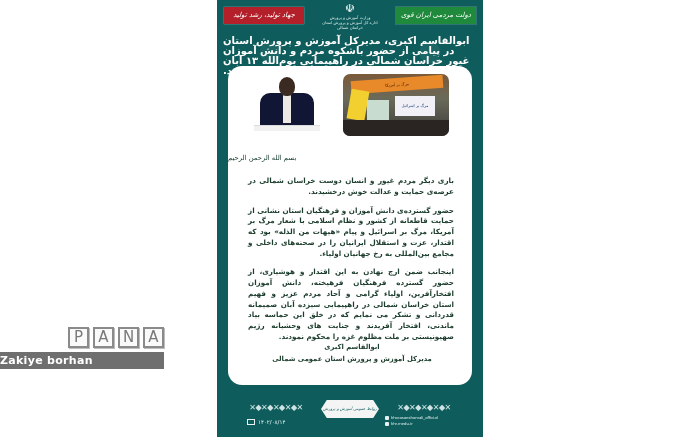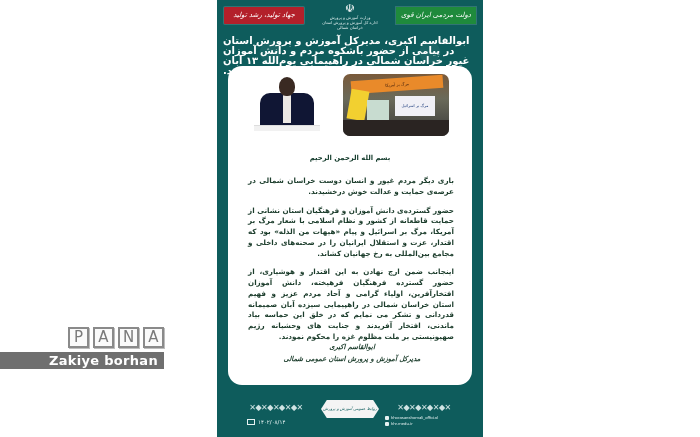--- a/index.html
+++ b/index.html
@@ -95,31 +95,31 @@
     }
     .photo-crowd .sign-g {
       position: absolute; left: 24px; top: 26px; width: 22px; height: 24px; background: #c8dcd0;
     }
     .photo-crowd .crowd {
       position: absolute; left: 0; bottom: 0; width: 100%; height: 16px; background: #2a2422;
     }
 
     .bismillah {
       position: absolute; top: 88px; left: 0; right: 0;
-      text-align: center; color: #123a2a; font-size: 6.8px; font-weight: bold; direction: rtl;
+      text-align: left; color: #123a2a; font-size: 6.8px; font-weight: normal; direction: rtl;
     }
     .body-text {
       position: absolute; top: 102px; left: 12px; right: 10px;
       color: #1c3d2c; font-size: 7.2px; line-height: 10.75px; font-weight: bold;
       direction: rtl; text-align: justify; text-align-last: right;
     }
     .body-text p { margin: 8px; }
     .signature {
       position: absolute; top: 275px; left: 4px; right: 0; text-align: center; direction: rtl;
-      color: #1c3d2c; font-size: 6.8px; font-weight: bold; line-height: 12px; font-style: italic;
+      color: #1c3d2c; font-size: 6.8px; font-weight: bold; line-height: 12px;
     }
 
     
     .footer { position: absolute; top: 390px; left: 0; right: 0; height: 47px; }
     .pattern {
       position: absolute; top: 13px; height: 10px; width: 74px;
       color: #cfe3e3; font-size: 8px; line-height: 10px; letter-spacing: -0.5px; text-align: center;
       overflow: hidden; white-space: nowrap;
     }
     .pattern.left { left: 22px; }
@@ -145,21 +145,21 @@
     .wm-logo {
       position: absolute; left: 68px; top: 2px; height: 22px; display: flex; gap: 4px;
     }
     .wm-letter {
       width: 21px; height: 21px; border: 2px solid #8a8a8a; background: #fafafa;
       color: #7a7a7a; font-size: 15px; line-height: 17px; text-align: center; font-family: "DejaVu Sans", sans-serif;
       box-shadow: 1px 1px 0 #bdbdbd;
     }
     .wm-bar {
       position: absolute; left: 0; top: 27px; width: 164px; height: 17px; background: #6f6f6f;
-      color: #fff; font-size: 13px; font-weight: bold; line-height: 17px; text-align: right; padding-right: 6px;
+      color: #fff; font-size: 11px; font-weight: bold; line-height: 17px; padding-right: 6px;
       letter-spacing: 0.3px;
     }
   </style>
 </head>
 <body>
 
 <div class="poster">
   <div class="hdr">
     <div class="badge-red">جهاد تولید، رشد تولید</div>
     <div class="emblem-wrap">
@@ -183,21 +183,21 @@
       <div class="banner-top">مرگ بر آمریکا</div>
       <div class="flag-y"></div>
       <div class="sign-g"></div>
       <div class="banner-w">مرگ بر اسرائیل</div>
       <div class="crowd"></div>
     </div>
 
     <div class="bismillah">بسم الله الرحمن الرحیم</div>
     <div class="body-text">
       <p>باری دیگر مردم غیور و انسان دوست خراسان شمالی در عرصه‌ی حمایت و عدالت خوش درخشیدند.</p>
-      <p>حضور گسترده‌ی دانش آموزان و فرهنگیان استان نشانی از حمایت قاطعانه از کشور و نظام اسلامی با شعار مرگ بر آمریکا، مرگ بر اسرائیل و پیام «هیهات من الذله» بود که اقتدار، عزت و استقلال ایرانیان را در صحنه‌های داخلی و مجامع بین‌المللی به رخ جهانیان کشاند.</p>
+      <p>حضور گسترده‌ی دانش آموزان و فرهنگیان استان نشانی از حمایت قاطعانه از کشور و نظام اسلامی با شعار مرگ بر آمریکا، مرگ بر اسرائیل و پیام «هیهات من الذله» بود که اقتدار، عزت و استقلال ایرانیان را در صحنه‌های داخلی و مجامع بین‌المللی به رخ جهانیان اولیاء.</p>
       <p>اینجانب ضمن ارج نهادن به این اقتدار و هوشیاری، از حضور گسترده فرهنگیان فرهیخته، دانش آموزان افتخارآفرین، اولیاء گرامی و آحاد مردم عزیز و فهیم استان خراسان شمالی در راهپیمایی سیزده آبان صمیمانه قدردانی و تشکر می نمایم که در خلق این حماسه بیاد ماندنی، افتخار آفریدند و جنایت های وحشیانه رژیم صهیونیستی بر ملت مظلوم غزه را محکوم نمودند.</p>
     </div>
     <div class="signature">
       <div>ابوالقاسم اکبری</div>
       <div>مدیرکل آموزش و پرورش استان عمومی شمالی</div>
     </div>
   </div>
 
   <div class="footer">
     <div class="pattern left">✕◆✕◆✕◆✕◆✕</div>

